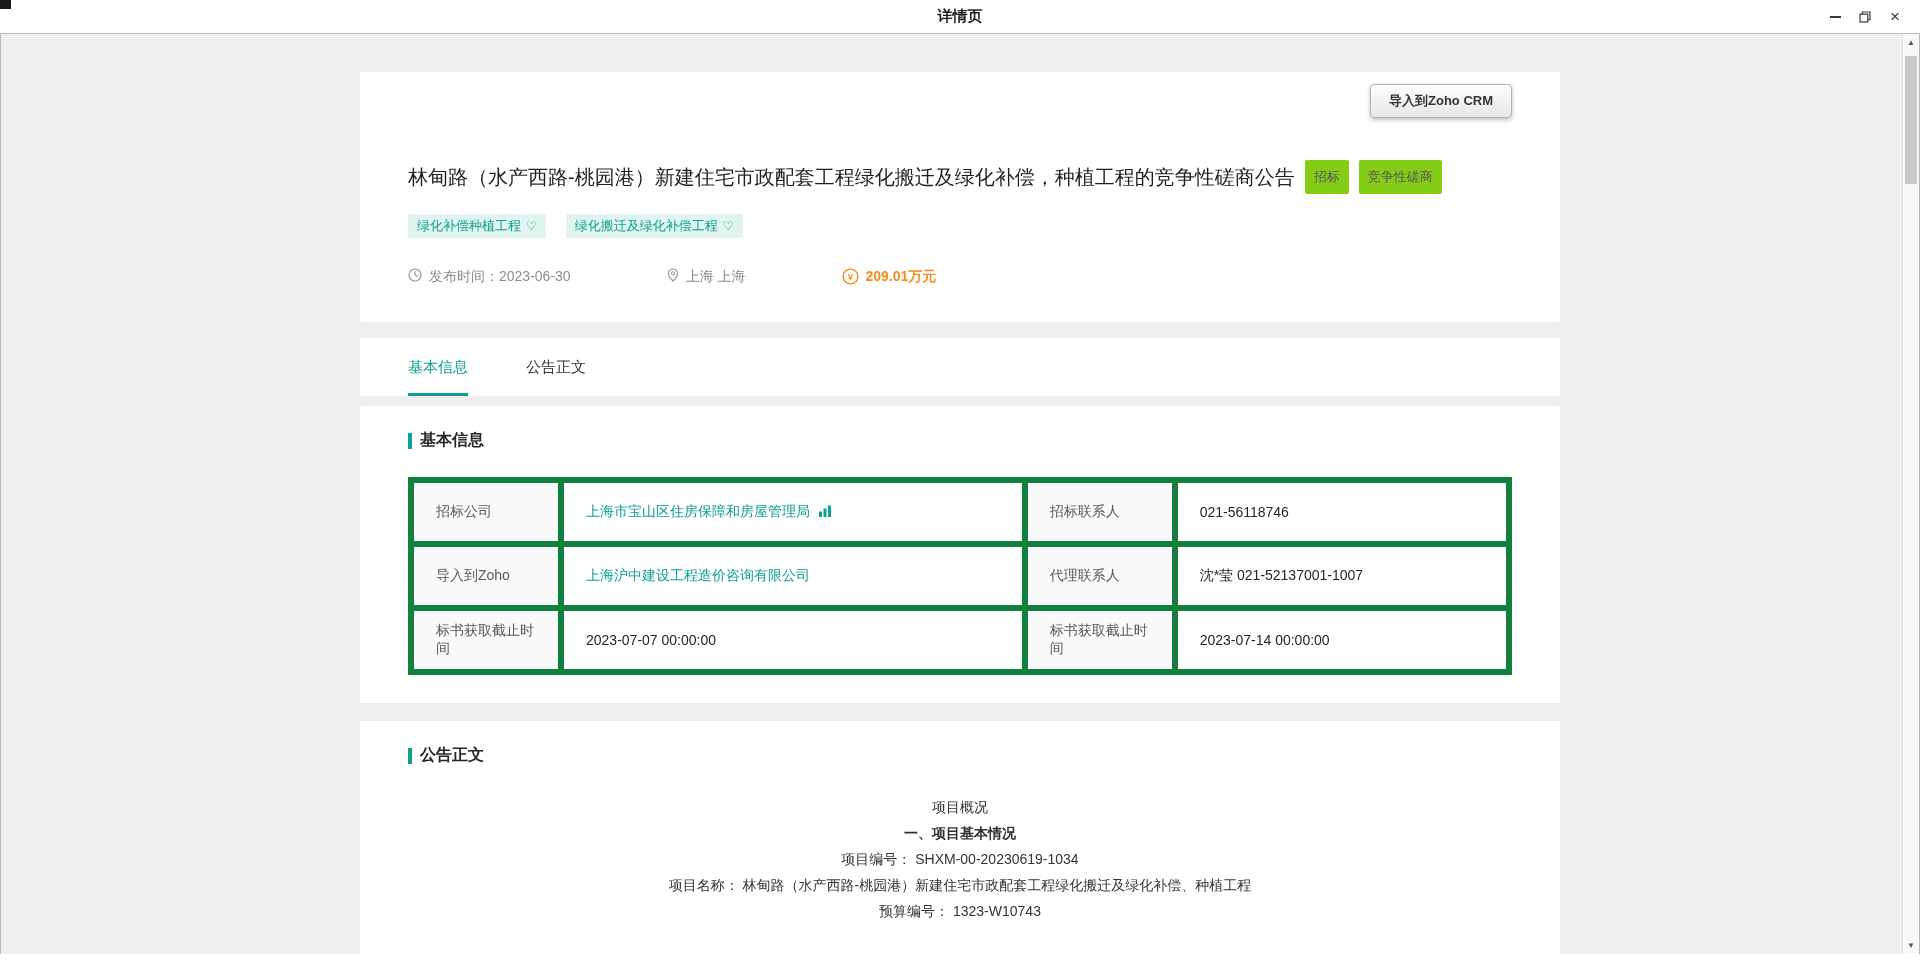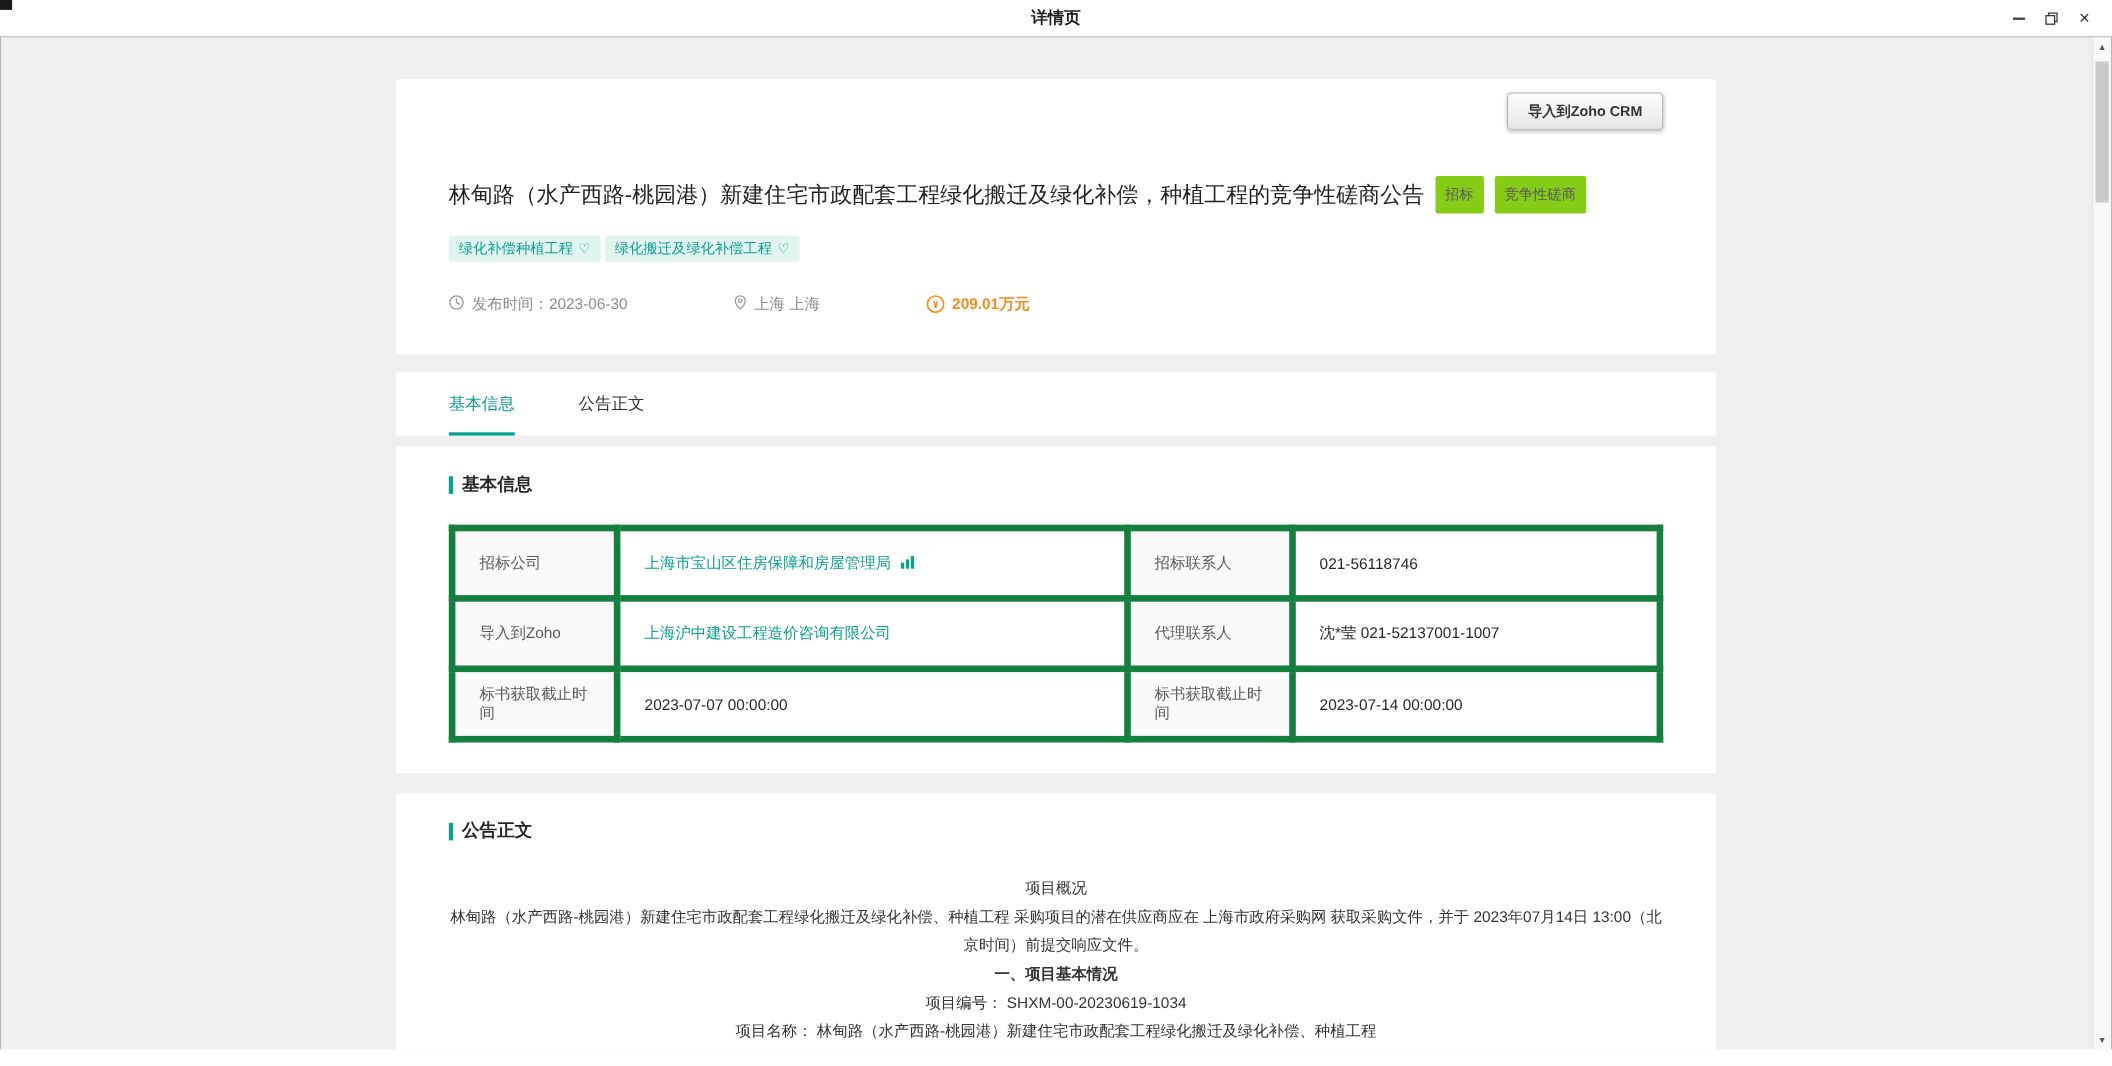--- a/index.html
+++ b/index.html
@@ -22,21 +22,21 @@
 
   
   .header-card { padding:12px 48px 36px; }
   .btn-row { display:flex; justify-content:flex-end; }
   .zoho-btn { height:34px; padding:0 18px; font-family:inherit; font-size:13px; font-weight:700; color:#333;
     background:linear-gradient(#fdfdfd,#e7e7e7); border:1px solid #b3b3b3; border-radius:4px;
     box-shadow:0 2px 4px rgba(0,0,0,.25); cursor:pointer; }
   .page-title { margin-top:42px; font-size:20px; font-weight:500; color:#1f1f1f; line-height:28px; }
   .title-badge { display:inline-block; vertical-align:3px; margin-left:10px; padding:3px 9px; font-size:13px; font-weight:400;
     color:#595959; background:#84cc16; border-radius:2px; white-space:nowrap; }
-  .tags-row { margin-top:20px; display:flex; gap:4px; }
+  .tags-row { margin-top:20px; display:flex; gap:20px; }
   .tag { display:inline-flex; align-items:center; gap:5px; padding:3px 9px; font-size:13px; color:var(--accent,#0ca08e);
     background:#e1f4f0; border-radius:2px; cursor:pointer; }
   .heart { font-size:12px; line-height:1; }
   .meta-row { margin-top:30px; display:flex; align-items:center; gap:96px; font-size:14px; color:#8c8c8c; }
   .meta-item { display:inline-flex; align-items:flex-start; gap:7px; }
   .amount { color:var(--orange,#f98a1d); font-weight:700; }
 
   
   .tabs-card { margin-top:16px; height:58px; display:flex; align-items:stretch; padding:0 48px; }
   .tab { position:relative; display:flex; align-items:center; margin-right:58px; font-size:15px; color:#333; cursor:pointer; }
@@ -178,21 +178,20 @@
         </table>
     </div>
 
     <div class="card body-card">
       <div class="section-title">
         <span class="section-bar"></span>
         <span>公告正文</span>
       </div>
       <div class="para-wrap">
         <div class="para">项目概况</div>
-        <div class="para">林甸路（水产西路-桃园港）新建住宅市政配套工程绿化搬迁及绿化补偿、种植工程 采购项目的潜在供应商应在 上海市政府采购网 获取采购文件，并于 2023年07月14日 13:00（北京时间）前提交响应文件。</div>
         <div class="para bold">一、项目基本情况</div>
         <div class="para">项目编号： SHXM-00-20230619-1034</div>
         <div class="para">项目名称： 林甸路（水产西路-桃园港）新建住宅市政配套工程绿化搬迁及绿化补偿、种植工程</div>
         <div class="para">预算编号： 1323-W10743</div>
 
       </div>
     </div>
 
   </div>
 

